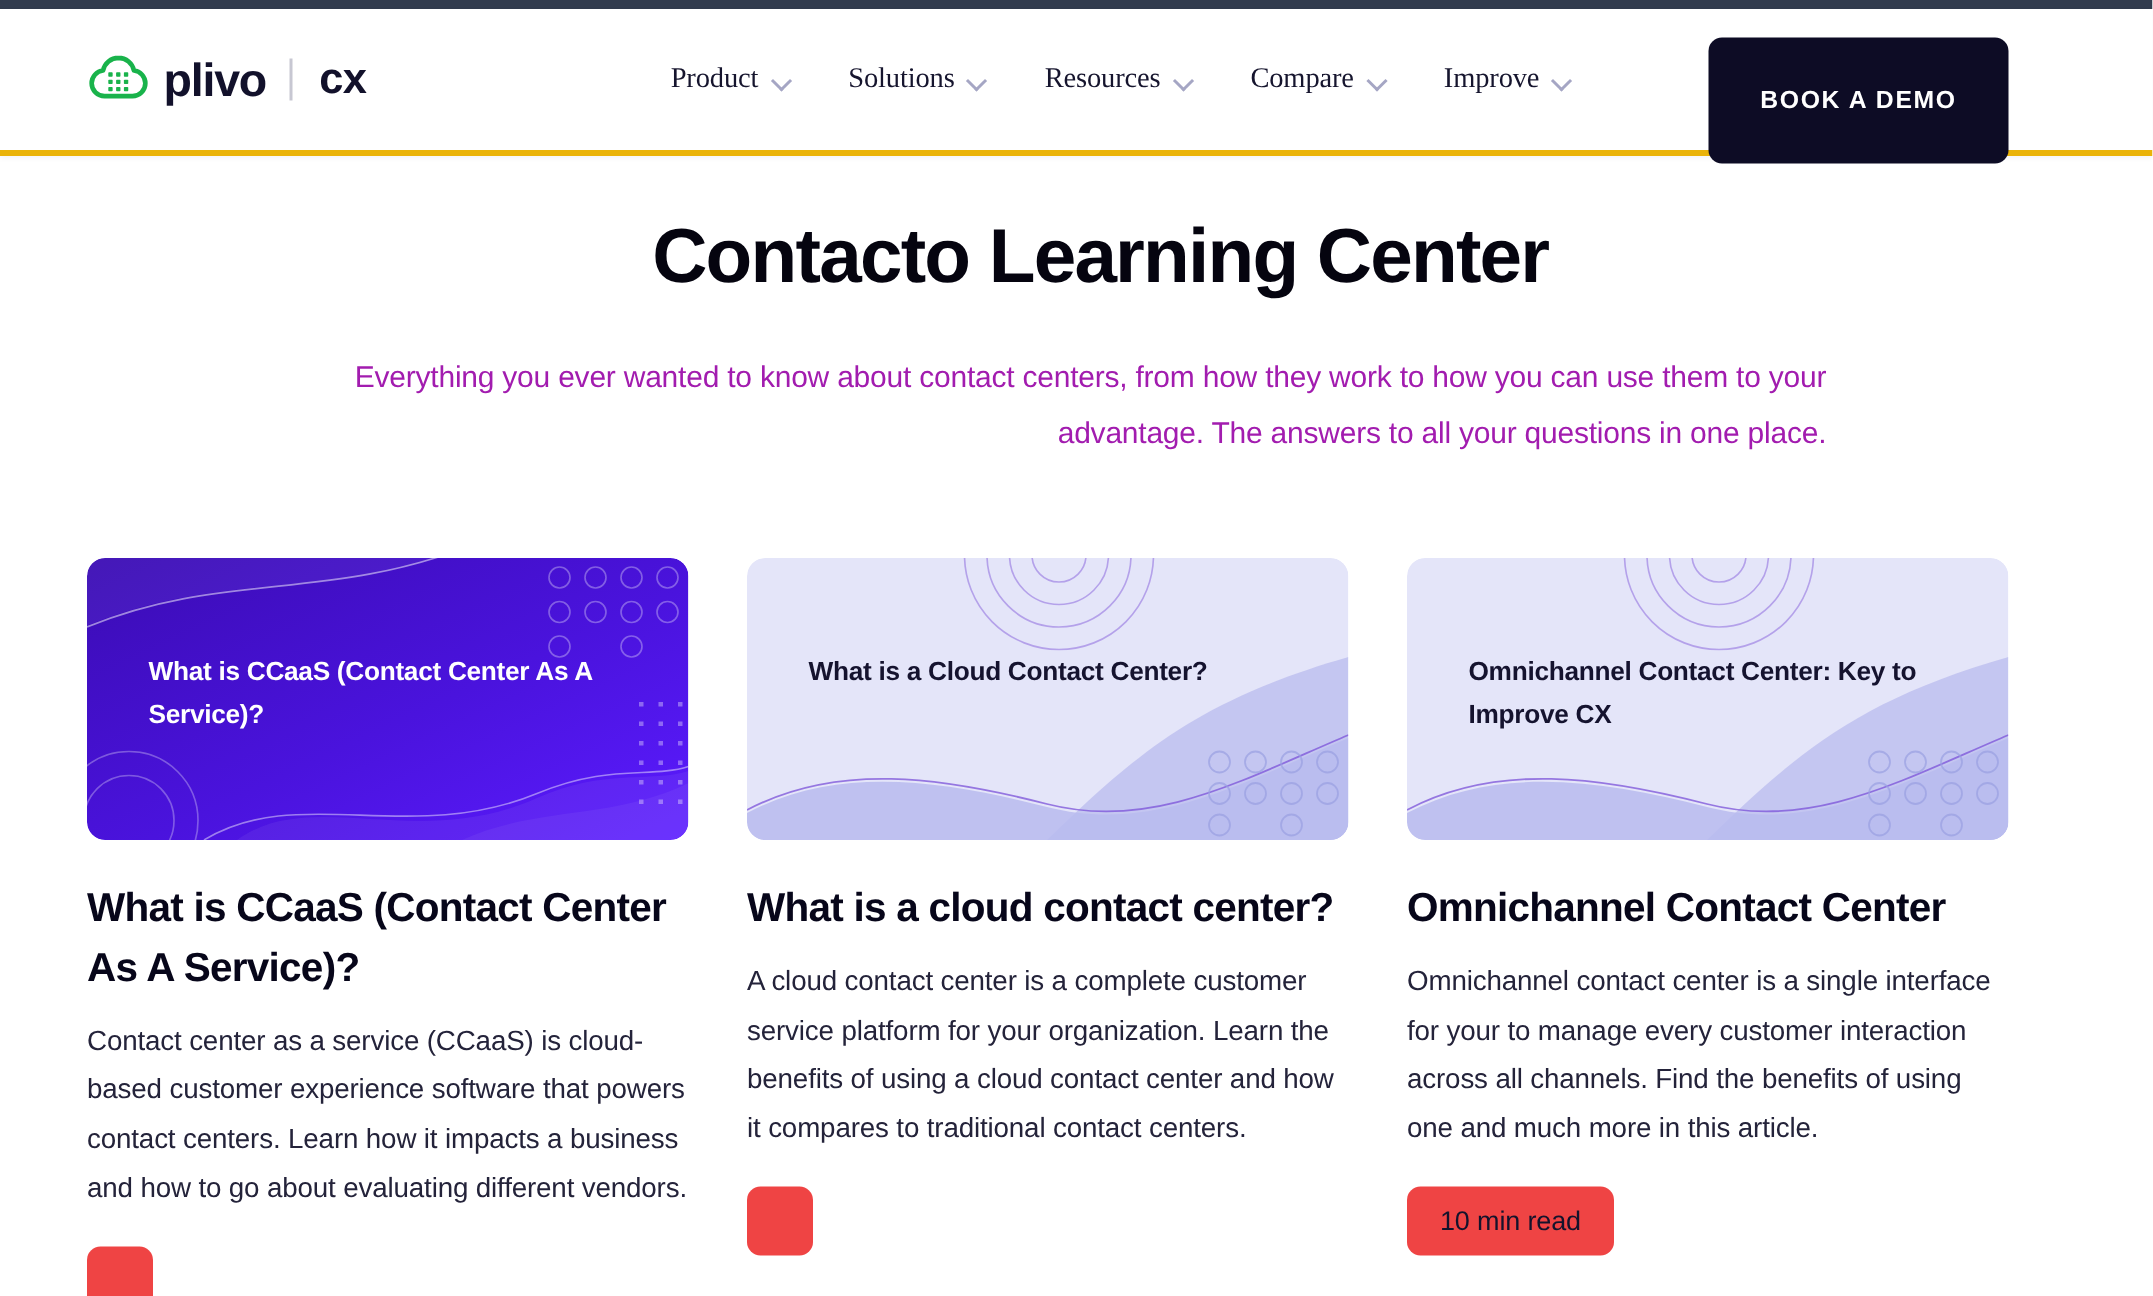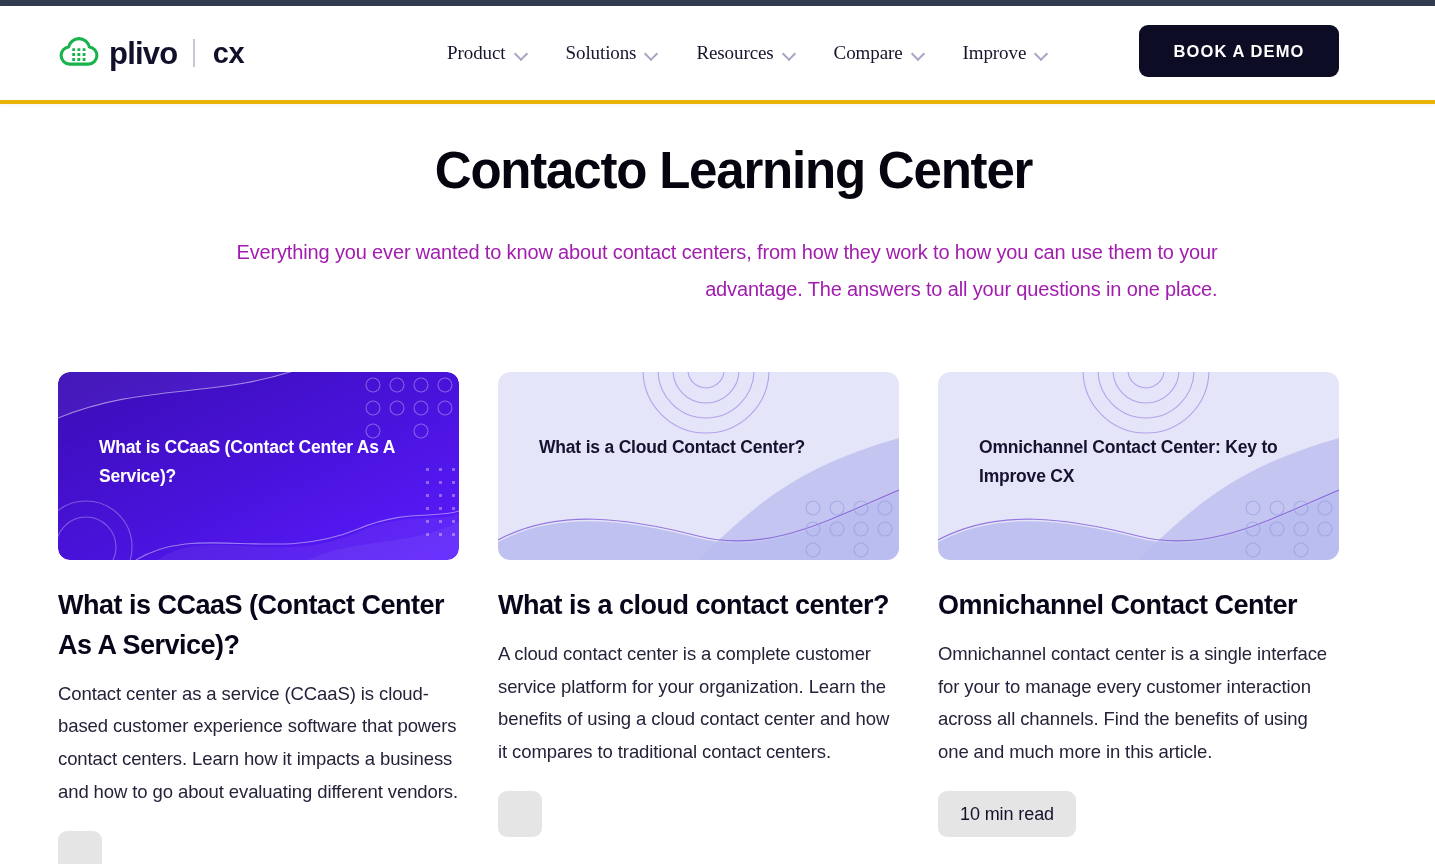--- a/index.html
+++ b/index.html
@@ -91,21 +91,21 @@
     border-right: 2.1px solid #a5a6c4;
     border-bottom: 2.1px solid #a5a6c4;
     transform: rotate(45deg);
   }
 
   .demo-btn {
     position: absolute;
     right: 96px;
     top: 19px;
     width: 200px;
-    height: 52px;
+    height: 84px;
     border-radius: 9px;
     background: #0d0c25;
     color: #ffffff;
     font-size: 16.5px;
     font-weight: 700;
     letter-spacing: 1.1px;
     display: flex;
     align-items: center;
     justify-content: center;
     border: none;
@@ -182,21 +182,21 @@
     letter-spacing: -0.1px;
   }
   .badge {
     display: inline-flex;
     align-items: center;
     justify-content: center;
     margin-top: 22px;
     height: 46px;
     padding: 0 22px;
     border-radius: 9px;
-    background: #e5e5e5;
+    background: #ef4444;
     color: #14132c;
     font-size: 18px;
     letter-spacing: -0.1px;
   }
 </style>
 </head>
 <body>
 
 <div class="topbar"></div>
 

